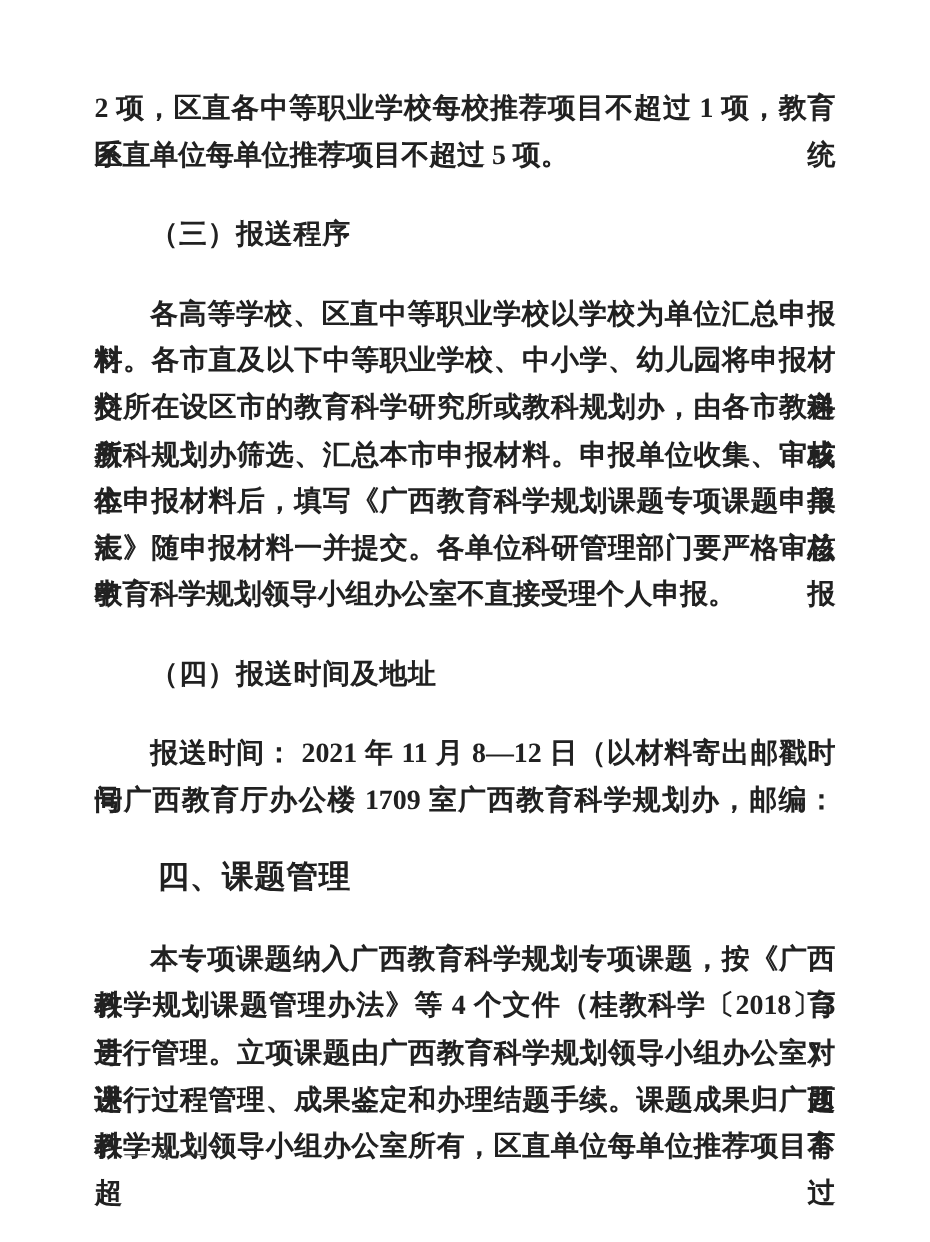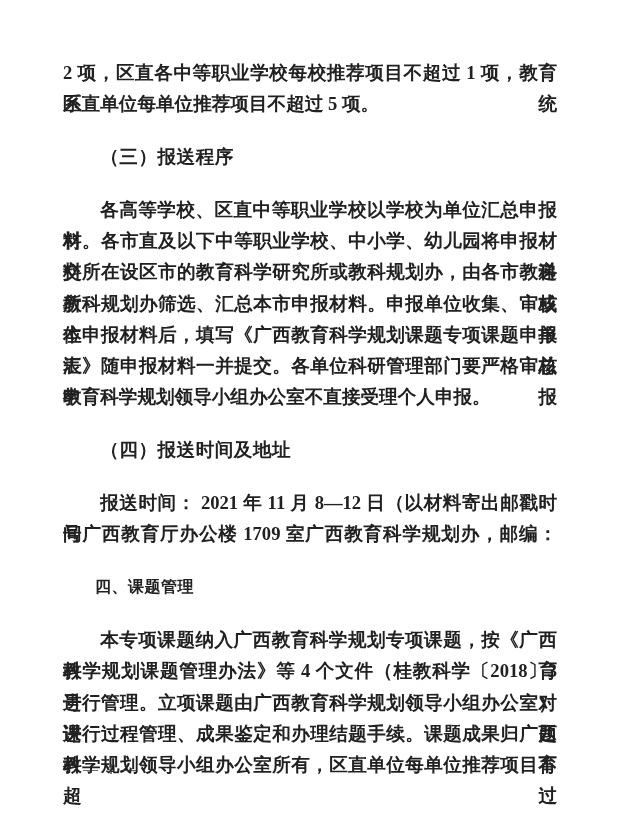--- a/index.html
+++ b/index.html
@@ -35,23 +35,23 @@
     white-space: normal;
     text-align: justify;
     text-align-last: justify;
     text-justify: inter-character;
   }
   .indent {
     text-indent: 2em;
     margin-top: 22px;
   }
   .heading {
-    font-family: Liberation Serif, serif;
+    font-family: Liberation Mono, monospace;
     font-weight: 700;
-    font-size: 16px;
+    font-size: 21px;
     letter-spacing: 0.5px;
   }
   .subheading {
     letter-spacing: 0.5px;
   }
   .footer {
     position: absolute;
     left: 83px;
     top: 761px;
     font-size: 15px;

